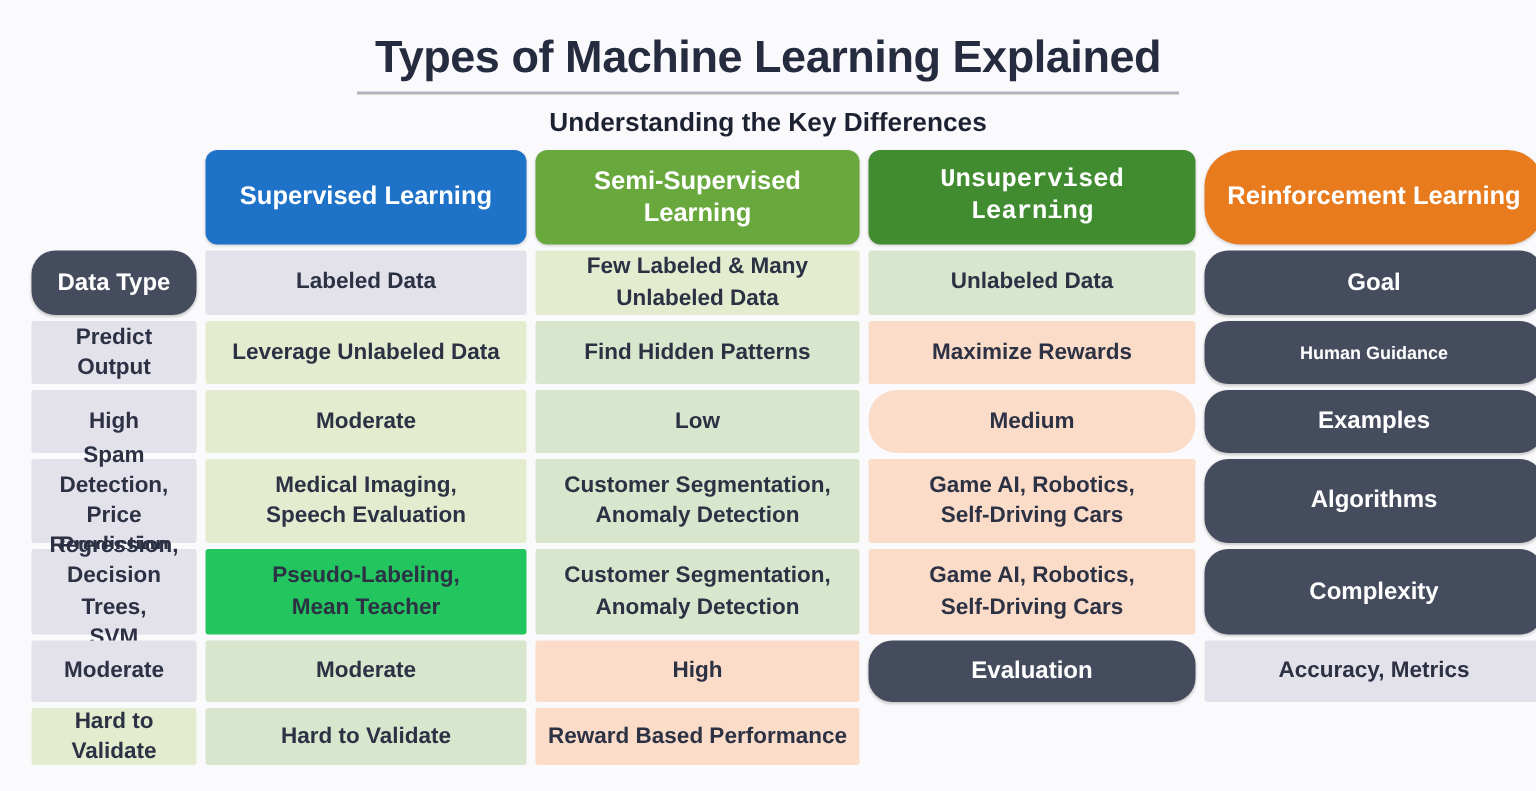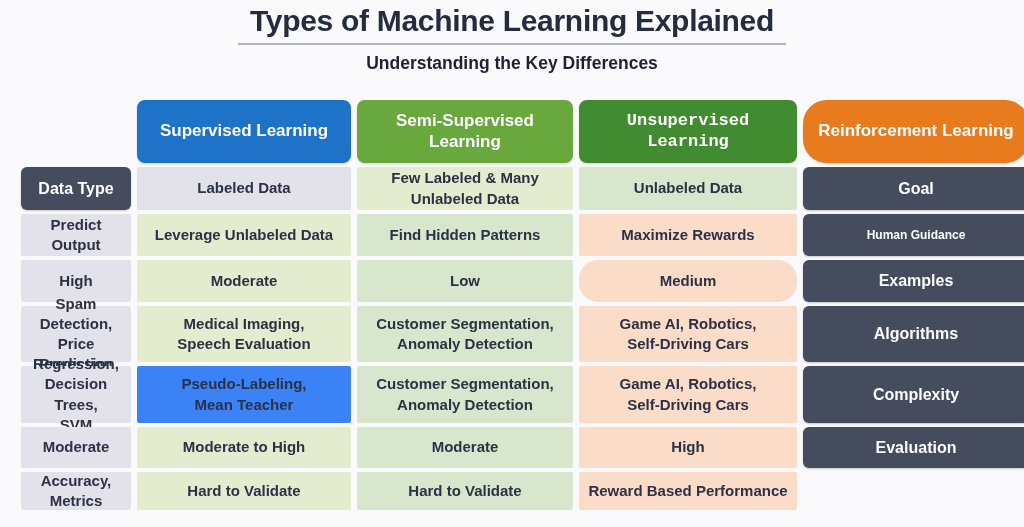--- a/index.html
+++ b/index.html
@@ -3,21 +3,21 @@
 <meta charset="utf-8">
 <style>
   html, body { margin: 0; padding: 0; }
   body {
     width: 1024px; height: 527px;
     background: #faf9fb;
     font-family: "Liberation Sans", sans-serif;
     position: relative;
     overflow: hidden;
   }
-  .titlebar { text-align: center; padding-top: 4px; }
+  .titlebar { text-align: center; padding-top: 22px; }
   .title {
     font-size: 30px; font-weight: bold; color: #262c3f;
     letter-spacing: -0.3px; line-height: 1.15;
     display: inline-block;
   }
   .title-underline {
     width: 548px; height: 2px; background: #b0b3be;
     margin: 4px auto 8px auto;
   }
   .subtitle {
@@ -36,21 +36,21 @@
   .col-header {
     border-radius: 8px;
     display: flex; align-items: center; justify-content: center;
     text-align: center;
     color: #ffffff; font-weight: bold; font-size: 17px; line-height: 1.2;
     padding: 2px 6px; box-sizing: border-box;
     box-shadow: 0 1px 2px rgba(0,0,0,0.15);
   }
   .row-label {
     background: #454c5e;
-    border-radius: 6px;
+    border-radius: 16px;
     display: flex; align-items: center; justify-content: center;
     text-align: center;
     color: #ffffff; font-weight: bold; font-size: 16px;
     padding: 2px 4px; box-sizing: border-box;
     box-shadow: 0 1px 2px rgba(0,0,0,0.2);
   }
   .row-label.small { font-size: 12px; }
   .cell {
     display: flex; align-items: center; justify-content: center;
     text-align: center;
@@ -101,30 +101,29 @@
   <div class="cell" style="background: rgb(228, 236, 208);">Medical Imaging,
 Speech Evaluation</div>
   <div class="cell" style="background: rgb(216, 230, 205);">Customer Segmentation,
 Anomaly Detection</div>
   <div class="cell" style="background: rgb(250, 220, 201);">Game AI, Robotics,
 Self-Driving Cars</div>
 
   <div class="row-label" style="background: rgb(69, 76, 94);">Algorithms</div>
   <div class="cell" style="background: rgb(227, 226, 235);">Regression, Decision Trees,
 SVM</div>
-  <div class="cell" style="background: #3b82f6;">Pseudo-Labeling,
+  <div class="cell" style="background: #22c55e;">Pseudo-Labeling,
 Mean Teacher</div>
   <div class="cell" style="background: rgb(216, 230, 205);">Customer Segmentation,
 Anomaly Detection</div>
   <div class="cell" style="background: rgb(250, 220, 201);">Game AI, Robotics,
 Self-Driving Cars</div>
 
   <div class="row-label" style="background: rgb(69, 76, 94);">Complexity</div>
   <div class="cell" style="background: rgb(227, 226, 235);">Moderate</div>
-  <div class="cell" style="background: rgb(228, 236, 208);">Moderate to High</div>
   <div class="cell" style="background: rgb(216, 230, 205);">Moderate</div>
   <div class="cell" style="background: rgb(250, 220, 201);">High</div>
 
   <div class="row-label" style="background: rgb(69, 76, 94);">Evaluation</div>
   <div class="cell" style="background: rgb(227, 226, 235);">Accuracy, Metrics</div>
   <div class="cell" style="background: rgb(228, 236, 208);">Hard to Validate</div>
   <div class="cell" style="background: rgb(216, 230, 205);">Hard to Validate</div>
   <div class="cell" style="background: rgb(250, 220, 201);">Reward Based Performance</div>
 </div>
 

